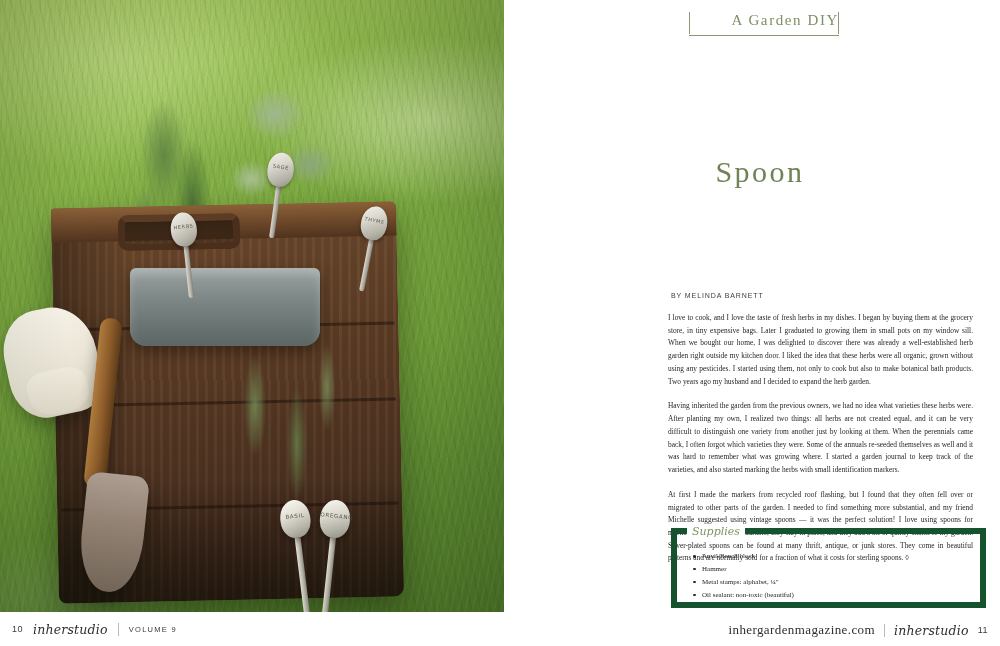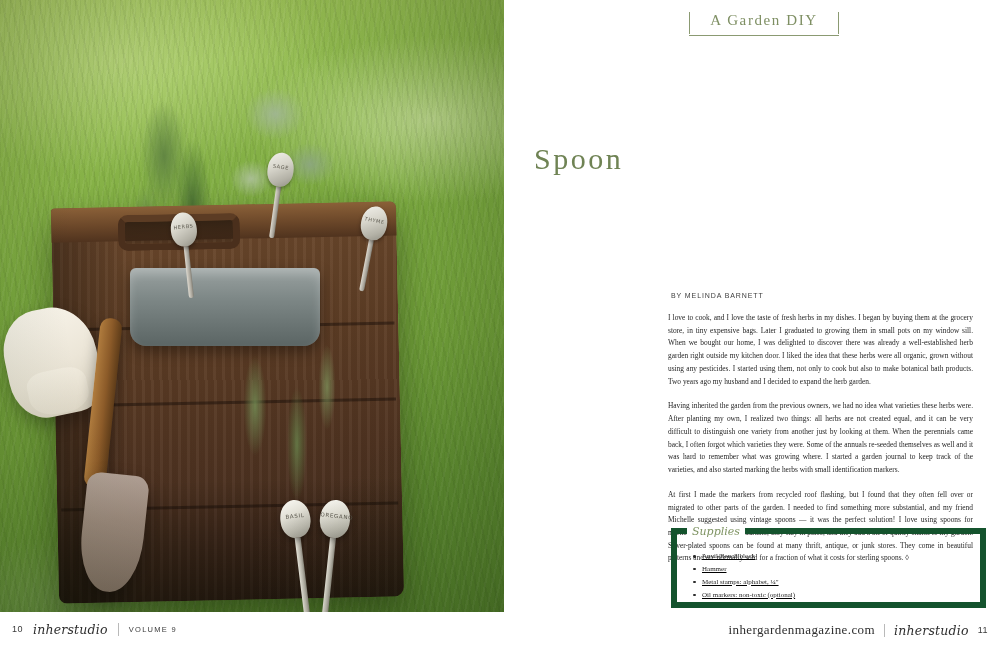--- a/index.html
+++ b/index.html
@@ -305,21 +305,21 @@
     width: 496px;
     height: 646px;
     background: #ffffff;
     overflow: hidden;
   }
   .kicker-wrap {
     position: absolute;
     left: 185px;
     top: 12px;
     width: 150px;
-    text-align: center;
+    text-align: right;
   }
   .kicker {
     font-family: "Liberation Serif", serif;
     font-size: 15px;
     letter-spacing: 1.6px;
     color: #7e8f63;
   }
   .kicker-rule {
     margin-top: 6px;
     height: 1px;
@@ -337,22 +337,22 @@
     position: absolute;
     right: 0; top: 0;
     width: 1px; height: 22px;
     background: #8b9a72;
   }
 
   .title-block {
     position: absolute;
     left: 30px;
     right: 14px;
-    top: 142px;
-    text-align: left;
+    top: 155px;
+    text-align: center;
   }
   .title-1 {
     font-family: "Liberation Serif", serif;
     font-size: 30px;
     letter-spacing: 2.5px;
     color: #6f8354;
     font-weight: 400;
   }
   .title-2 {
     margin-top: 2px;
@@ -405,21 +405,20 @@
     padding: 0 5px;
     font-family: "DejaVu Serif", serif;
     font-style: italic;
     font-size: 11px;
     color: #7f9463;
   }
   .supplies-cols {
     display: flex;
     padding: 16px 12px 0 14px;
     gap: 10px;
-    text-decoration: underline;
   }
   .supplies-cols ul {
     margin: 0;
     padding: 0 0 0 11px;
     list-style: none;
     flex: 1;
   }
   .supplies-cols li {
     position: relative;
     font-family: "Liberation Serif", serif;
@@ -545,21 +544,21 @@
       <p>At first I made the markers from recycled roof flashing, but I found that they often fell over or migrated to other parts of the garden. I needed to find something more substantial, and my friend Michelle suggested using vintage spoons — it was the perfect solution! I love using spoons for markers because they are durable, they stay in place, and they add a bit of quirky charm to my garden. Silver-plated spoons can be found at many thrift, antique, or junk stores. They come in beautiful patterns and are normally sold for a fraction of what it costs for sterling spoons. ◊</p>
     </div>
 
     <div class="supplies-box">
       <div class="supplies-title">Supplies</div>
       <div class="supplies-cols">
         <ul>
           <li>Anvil/Bench block</li>
           <li>Hammer</li>
           <li>Metal stamps: alphabet, ¼"</li>
-          <li>Oil markers: non-toxic (optional)</li>
+          <li>Oil sealant: non-toxic (beautiful)</li>
         </ul>
       </div>
     </div>
 
     <div class="right-footer">
       <span class="site-url">inhergardenmagazine.com</span>
       <span class="footer-sep"></span>
       <span class="brand-script">inherstudio</span>
       <span class="page-num">11</span>
     </div>

